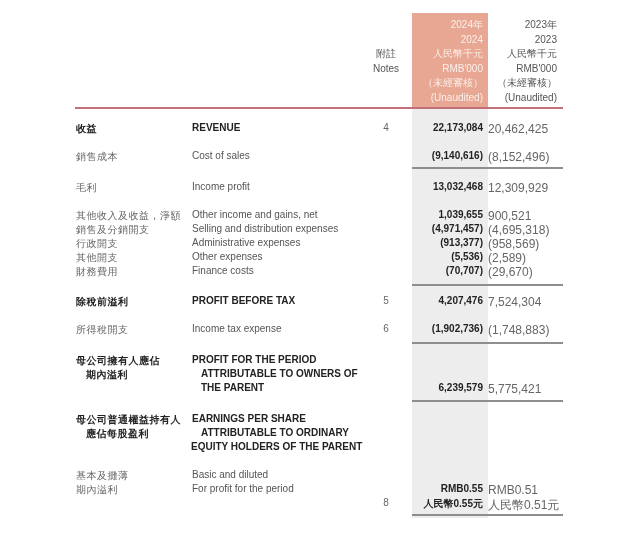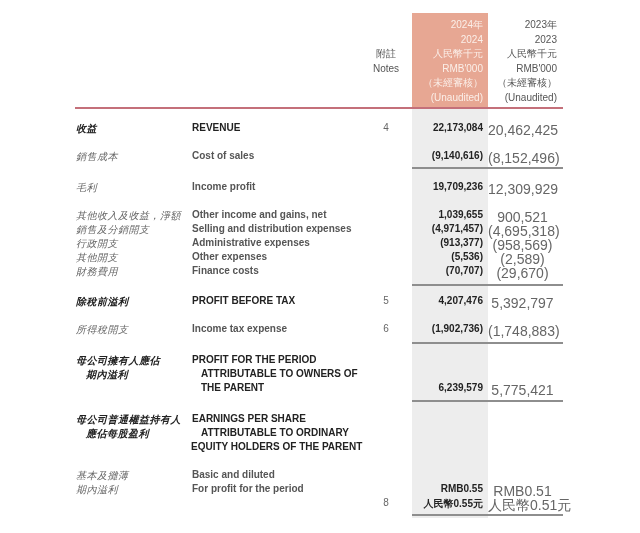--- a/index.html
+++ b/index.html
@@ -7,26 +7,26 @@
          font-family:"Liberation Sans", "DejaVu Sans", sans-serif; color:#555; }
   .abs { position:absolute; white-space:nowrap; }
   .shade { position:absolute; left:412px; width:76px; top:108px; height:410px; background:#ededed; }
   .hdr-pink { position:absolute; left:412px; width:76px; top:13px; height:95px; background:#e7a793; }
   .hdr-line { position:absolute; left:75px; width:488px; top:107px; height:2px; background:#c4707a; }
   .sep { position:absolute; left:412px; width:151px; height:2px; background:#8e8e8e; }
   .hcell { position:absolute; text-align:right; font-size:10px; line-height:14.5px; }
   .h24 { left:412px; width:71px; color:#fbefe9; }
   .h23 { left:488px; width:69px; color:#555; }
   .hnotes { position:absolute; left:366px; width:40px; text-align:center; font-size:10px; line-height:14.5px; color:#555; }
-  .zh { left:76px; font-size:10px; color:#666; letter-spacing:0.5px;font-style:italic; }
-  .en { left:192px; font-size:10px; color:#555;font-weight:bold; }
+  .zh { left:76px; font-size:10px; color:#666; letter-spacing:0.5px; }
+  .en { left:192px; font-size:10px; color:#555; }
   .bold { font-weight:bold; color:#222; }
   .note { left:366px; width:40px; text-align:center; font-size:10px; color:#666; }
   .v24 { left:412px; width:71px; text-align:right; font-size:10px; font-weight:bold; color:#222; }
-  .v23 { left:488px; width:69px; text-align:center; font-size:14px; color:#666; }
+  .v23 { left:488px; width:69px; text-align:left; font-size:12px; color:#666; }
 </style>
 </head>
 <body>
 
 <div class="shade"></div>
 <div class="hdr-pink"></div>
 <div class="hdr-line"></div>
 <div class="sep" style="top:167px"></div>
 <div class="sep" style="top:284px"></div>
 <div class="sep" style="top:342px"></div>
@@ -60,21 +60,21 @@
 <div class="abs v24" style="top:122px">22,173,084</div>
 <div class="abs v23" style="top:122px">20,462,425</div>
 
 <div class="abs zh" style="top:150px">銷售成本</div>
 <div class="abs en" style="top:150px">Cost of sales</div>
 <div class="abs v24" style="top:150px">(9,140,616)</div>
 <div class="abs v23" style="top:150px">(8,152,496)</div>
 
 <div class="abs zh" style="top:181px">毛利</div>
 <div class="abs en" style="top:181px">Income profit</div>
-<div class="abs v24" style="top:181px">19,709,236</div>
+<div class="abs v24" style="top:181px">13,032,468</div>
 <div class="abs v23" style="top:181px">12,309,929</div>
 
 <div class="abs zh" style="top:209px">其他收入及收益，淨額</div>
 <div class="abs en" style="top:209px">Other income and gains, net</div>
 <div class="abs v24" style="top:209px">1,039,655</div>
 <div class="abs v23" style="top:209px">900,521</div>
 
 <div class="abs zh" style="top:223px">銷售及分銷開支</div>
 <div class="abs en" style="top:223px">Selling and distribution expenses</div>
 <div class="abs v24" style="top:223px">(4,971,457)</div>
@@ -92,21 +92,21 @@
 
 <div class="abs zh" style="top:265px">財務費用</div>
 <div class="abs en" style="top:265px">Finance costs</div>
 <div class="abs v24" style="top:265px">(70,707)</div>
 <div class="abs v23" style="top:265px">(29,670)</div>
 
 <div class="abs zh bold" style="top:295px">除稅前溢利</div>
 <div class="abs en bold" style="top:295px">PROFIT BEFORE TAX</div>
 <div class="abs note" style="top:295px">5</div>
 <div class="abs v24" style="top:295px">4,207,476</div>
-<div class="abs v23" style="top:295px">5,392,797</div>
+<div class="abs v23" style="top:295px">7,524,304</div>
 
 <div class="abs zh" style="top:323px">所得稅開支</div>
 <div class="abs en" style="top:323px">Income tax expense</div>
 <div class="abs note" style="top:323px">6</div>
 <div class="abs v24" style="top:323px">(1,902,736)</div>
 <div class="abs v23" style="top:323px">(1,748,883)</div>
 
 <div class="abs zh bold" style="top:354px">母公司擁有人應佔</div>
 <div class="abs zh bold" style="top:368px; left:86px">期內溢利</div>
 <div class="abs en bold" style="top:354px">PROFIT FOR THE PERIOD</div>

